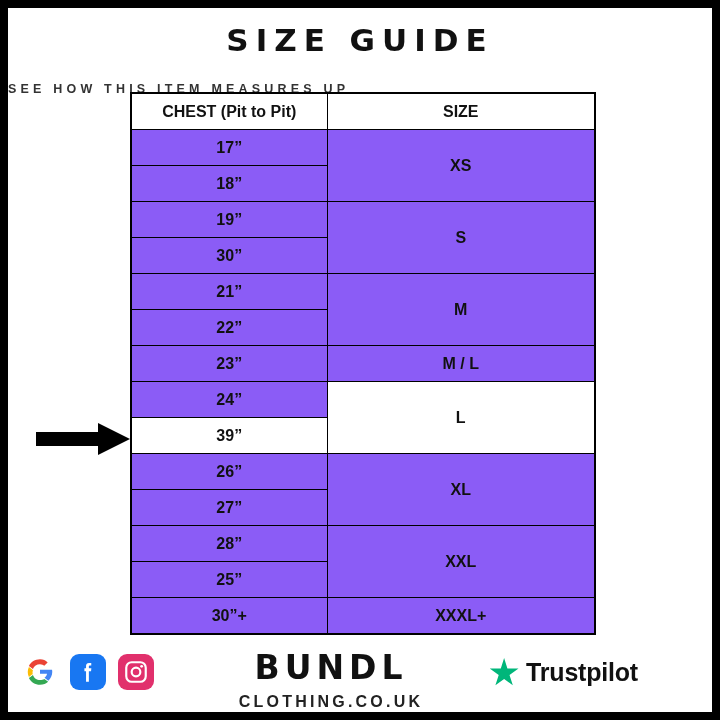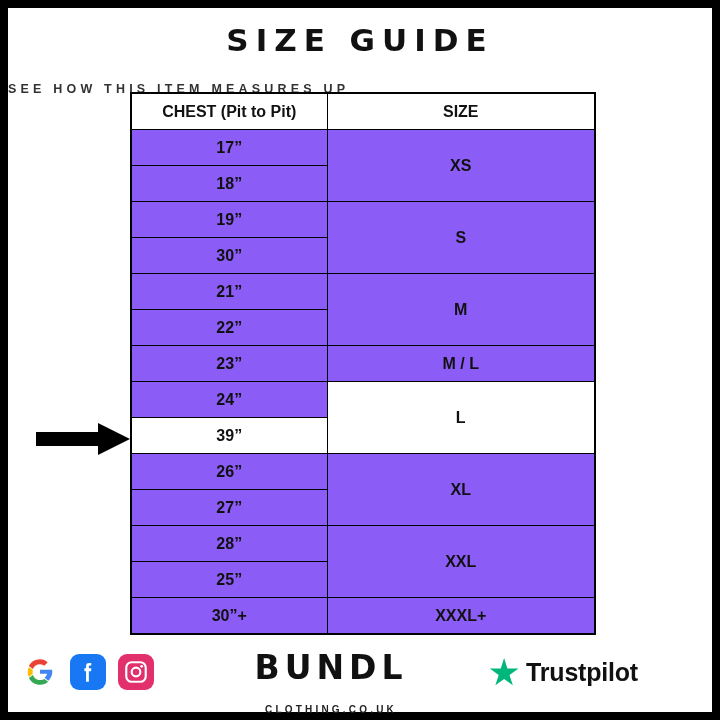--- a/index.html
+++ b/index.html
@@ -139,25 +139,25 @@
     text-align: center;
   }
   .brand .name {
     font-size: 33px;
     font-weight: bold;
     letter-spacing: 5px;
     color: #111111;
     font-family: "DejaVu Sans", sans-serif;
   }
   .brand .domain {
-    font-size: 10px;
+    font-size: 16px;
     font-weight: bold;
     letter-spacing: 3.2px;
     color: #222222;
-    margin-top: 17px;
+    margin-top: 6px;
   }
   .trustpilot {
     position: absolute;
     right: 16px;
     top: 14px;
     display: flex;
     align-items: flex-start;
     gap: 7px;
   }
   .tp-star {

